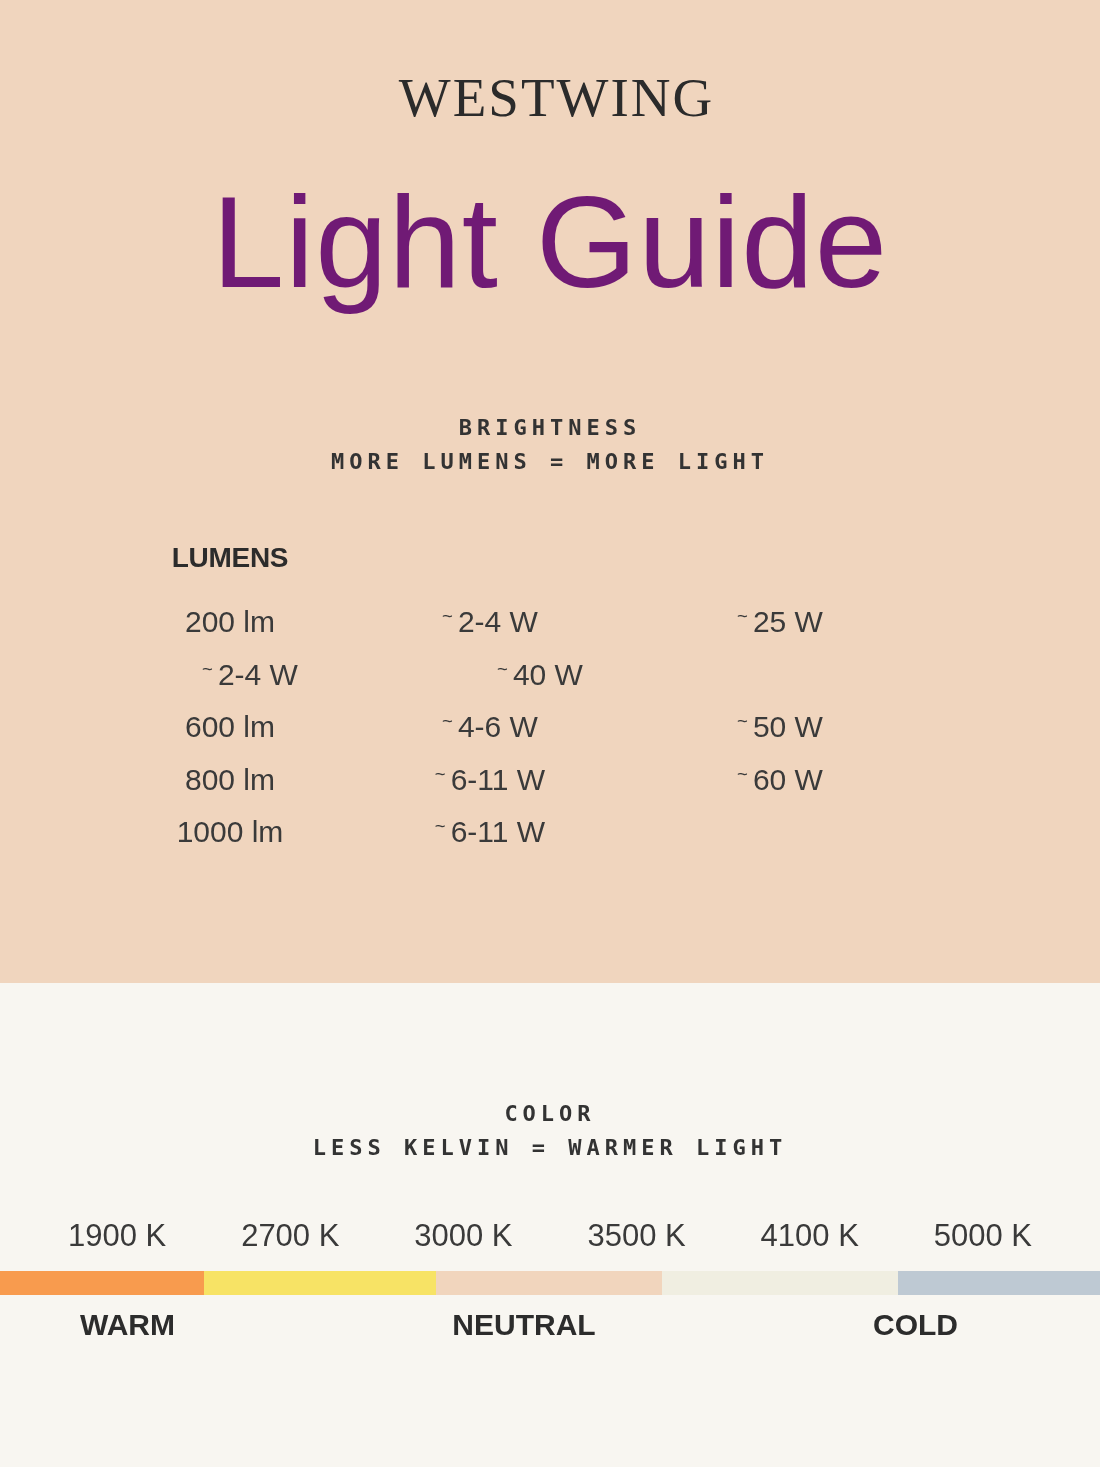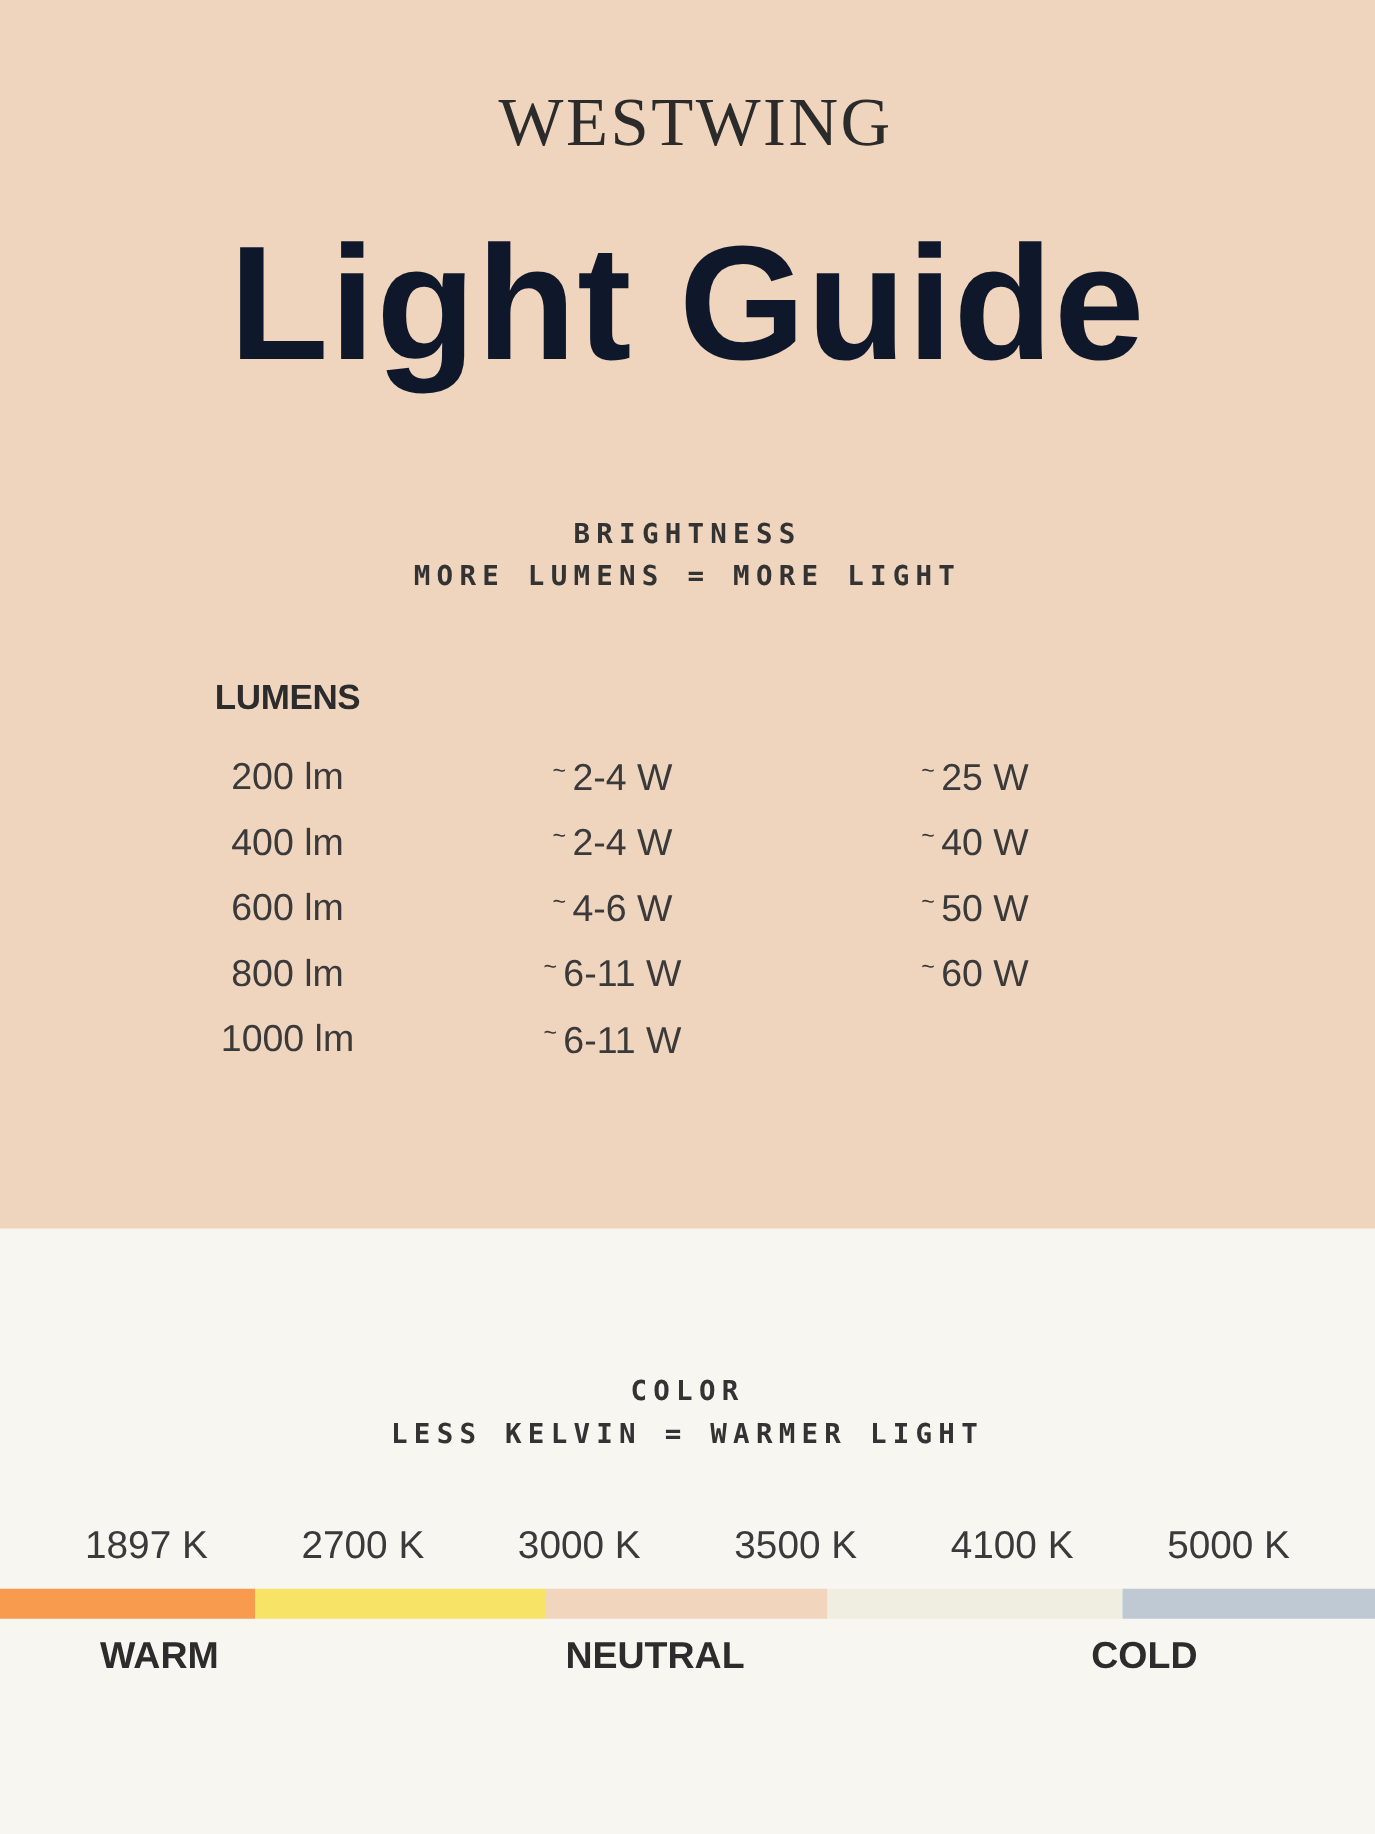--- a/index.html
+++ b/index.html
@@ -26,23 +26,23 @@
     font-size: 55px;
     font-weight: 400;
     letter-spacing: 2px;
     color: #2b2b2b;
     padding-left: 13px;
   }
   .title {
     margin-top: 48px;
     text-align: center;
     font-size: 130px;
-    font-weight: 700;
+    font-weight: 400;
     letter-spacing: 1px;
-    color: #0f172a;
+    color: #701a75;
     line-height: 1.0;
   }
   .mono-block {
     text-align: center;
     font-family: "DejaVu Sans Mono", monospace;
     color: #333333;
   }
   .mono-heading {
     font-size: 22px;
     font-weight: 700;
@@ -148,21 +148,20 @@
       <div class="table-header-row">
         <div class="col-lumens">LUMENS</div>
       </div>
       <div class="table-body" id="table-body">
           <div class="table-row">
             <div class="col-lumens">200 lm</div>
             <div class="col-leds"><span class="approx">~</span>2-4 W</div>
             <div class="col-bulbs"><span class="approx">~</span>25 W</div>
           </div>
           <div class="table-row">
-            <div class="col-lumens">400 lm</div>
             <div class="col-leds"><span class="approx">~</span>2-4 W</div>
             <div class="col-bulbs"><span class="approx">~</span>40 W</div>
           </div>
           <div class="table-row">
             <div class="col-lumens">600 lm</div>
             <div class="col-leds"><span class="approx">~</span>4-6 W</div>
             <div class="col-bulbs"><span class="approx">~</span>50 W</div>
           </div>
           <div class="table-row">
             <div class="col-lumens">800 lm</div>
@@ -179,21 +178,21 @@
   </section>
 
   <section class="section-bottom" style="background: rgb(248, 246, 241);">
 
     <div class="mono-block color-block">
       <div class="mono-heading">COLOR</div>
       <div class="mono-sub">LESS KELVIN = WARMER LIGHT</div>
     </div>
 
     <div class="kelvin-row" id="kelvin-row">
-        <div class="kelvin-label">1897 K</div>
+        <div class="kelvin-label">1900 K</div>
         <div class="kelvin-label">2700 K</div>
         <div class="kelvin-label">3000 K</div>
         <div class="kelvin-label">3500 K</div>
         <div class="kelvin-label">4100 K</div>
         <div class="kelvin-label">5000 K</div>
       </div>
 
     <div class="color-bar" id="color-bar">
         <div class="bar-segment" style="background: rgb(248, 155, 78); width: 18.5%;"></div>
         <div class="bar-segment" style="background: rgb(247, 227, 101); width: 21.1%;"></div>

